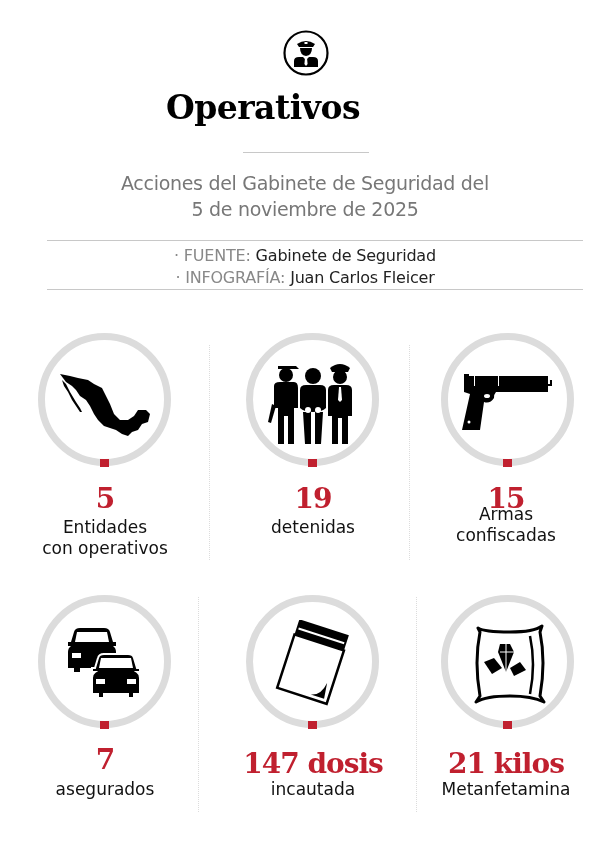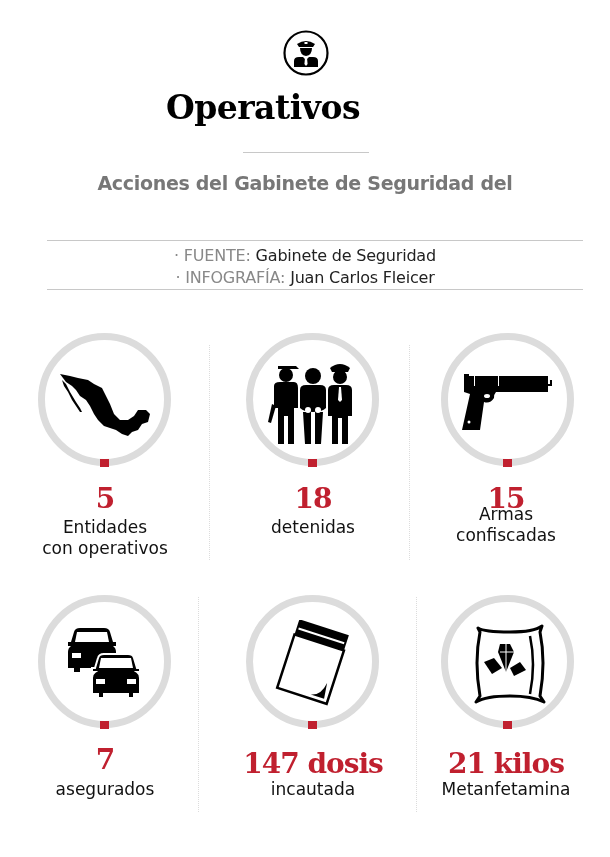--- a/index.html
+++ b/index.html
@@ -4,21 +4,21 @@
   <style>
     * { box-sizing: border-box; margin: 0; padding: 0; }
     html, body { width: 610px; height: 857px; background: #ffffff; overflow: hidden; }
     body { position: relative; font-family: "DejaVu Sans", sans-serif; color: #111; }
 
     .header-icon { position: absolute; left: 282px; top: 29px; width: 48px; height: 48px; }
     .title { position: absolute; left: 0; top: 88px; width: 526px; text-align: center;
              font-family: "DejaVu Serif", serif; font-weight: bold; font-size: 33px; letter-spacing: -0.5px; color: #000; }
     .title-rule { position: absolute; left: 243px; top: 152px; width: 126px; height: 1px; background: #c8c8c8; }
     .subtitle { position: absolute; left: 0; top: 170px; width: 610px; text-align: center;
-                font-family: "DejaVu Sans", sans-serif; font-weight: 700; font-size: 19px; line-height: 26px; color: #777; letter-spacing: -0.3px; }
+                font-family: "DejaVu Sans", sans-serif; font-weight: 400; font-size: 19px; line-height: 26px; color: #777; letter-spacing: -0.3px; }
     .hr { position: absolute; left: 47px; width: 536px; height: 1px; background: #c8c8c8; }
     .credit { position: absolute; left: 0; width: 610px; text-align: center; font-size: 16px; color: #222; letter-spacing: -0.2px; }
     .credit .k { color: #888; }
 
     .vdiv { position: absolute; width: 0; border-left: 1px dotted #dcdcdc; }
     .ring { position: absolute; width: 133px; height: 133px; border-radius: 50%; border: 7px solid #dcdcdc; }
     .ring-mark { position: absolute; width: 9px; height: 8px; background: #c0202f; }
     .icon { position: absolute; }
     .value { position: absolute; width: 200px; text-align: center; font-family: "DejaVu Serif", serif; font-weight: bold;
              font-size: 28px; color: #c0202f; letter-spacing: -1px; line-height: 30px; }
@@ -32,20 +32,21 @@
   <path d="M15 15 Q24 9 33 15 L31 18 L17 18 Z" fill="#000"></path>
   <rect x="22.5" y="13" width="3" height="2" fill="#fff"></rect>
   <path d="M18 19 H30 Q30 26 24 27 Q18 26 18 19 Z" fill="#000"></path>
   <path d="M12 38 V32 Q12 28 17 28 L21 28 L24 31 L27 28 L31 28 Q36 28 36 32 V38 Z" fill="#000"></path>
   <path d="M23 29 L25 29 L25.6 35 L24 37 L22.4 35 Z" fill="#fff"></path>
 </svg>
 <div class="title">Operativos</div>
 <div class="title-rule"></div>
 <div class="subtitle">
   <div>Acciones del Gabinete de Seguridad del</div>
+  <div>5 de noviembre de 2025</div>
 </div>
 
 <div class="hr" style="top:240px;"></div>
 <div class="credit" style="top:246px;">
   <span class="k">· FUENTE:</span>
   <span>Gabinete de Seguridad</span>
 </div>
 <div class="credit" style="top:268px;">
   <span class="k">· INFOGRAFÍA:</span>
   <span>Juan Carlos Fleicer</span>
@@ -85,21 +86,21 @@
     <path d="M34 30 Q34 25 40 25 H54 Q60 25 60 30 V48 Q56 52 47 52 Q38 52 34 48 Z" fill="#000"></path>
     <path d="M37 52 H45 V84 H39 Z M49 52 H57 L55 84 H49 Z" fill="#000"></path>
     <circle cx="42" cy="50" r="3" fill="#fff"></circle>
       <circle cx="52" cy="50" r="3" fill="#fff"></circle>
 
     <path d="M64 8 Q74 0 84 8 L82 12 H66 Z" fill="#000"></path>
     <circle cx="74" cy="17" r="7" fill="#000"></circle>
     <path d="M62 30 Q62 25 68 25 H80 Q86 25 86 30 V56 H82 V84 H76 V58 H72 V84 H66 V56 H62 Z" fill="#000"></path>
     <path d="M73 27 H75 L76 40 L74 42 L72 40 Z" fill="#fff"></path>
   </svg>
-  <div class="value" style="left:213px; top:484px;">18</div>
+  <div class="value" style="left:213px; top:484px;">19</div>
   <div class="label" style="left:213px; top:517px;">
     <div>detenidas</div>
   </div>
 </div>
 
 <div>
   <div class="ring" style="left:441px; top:333px;"></div>
   <div class="ring-mark" style="left:503px; top:459px;"></div>
   <svg class="icon" style="left:460px; top:372px; width:94px; height:60px;" viewBox="0 0 94 60">
     <path d="M4 2 H9 V4 H88 V12 H90 V8 H92 V14 H88 V20 H36 Q34 22 34 26 Q30 32 24 30 L20 58 H2 L6 40 L10 22 L4 20 Z" fill="#000"></path>

